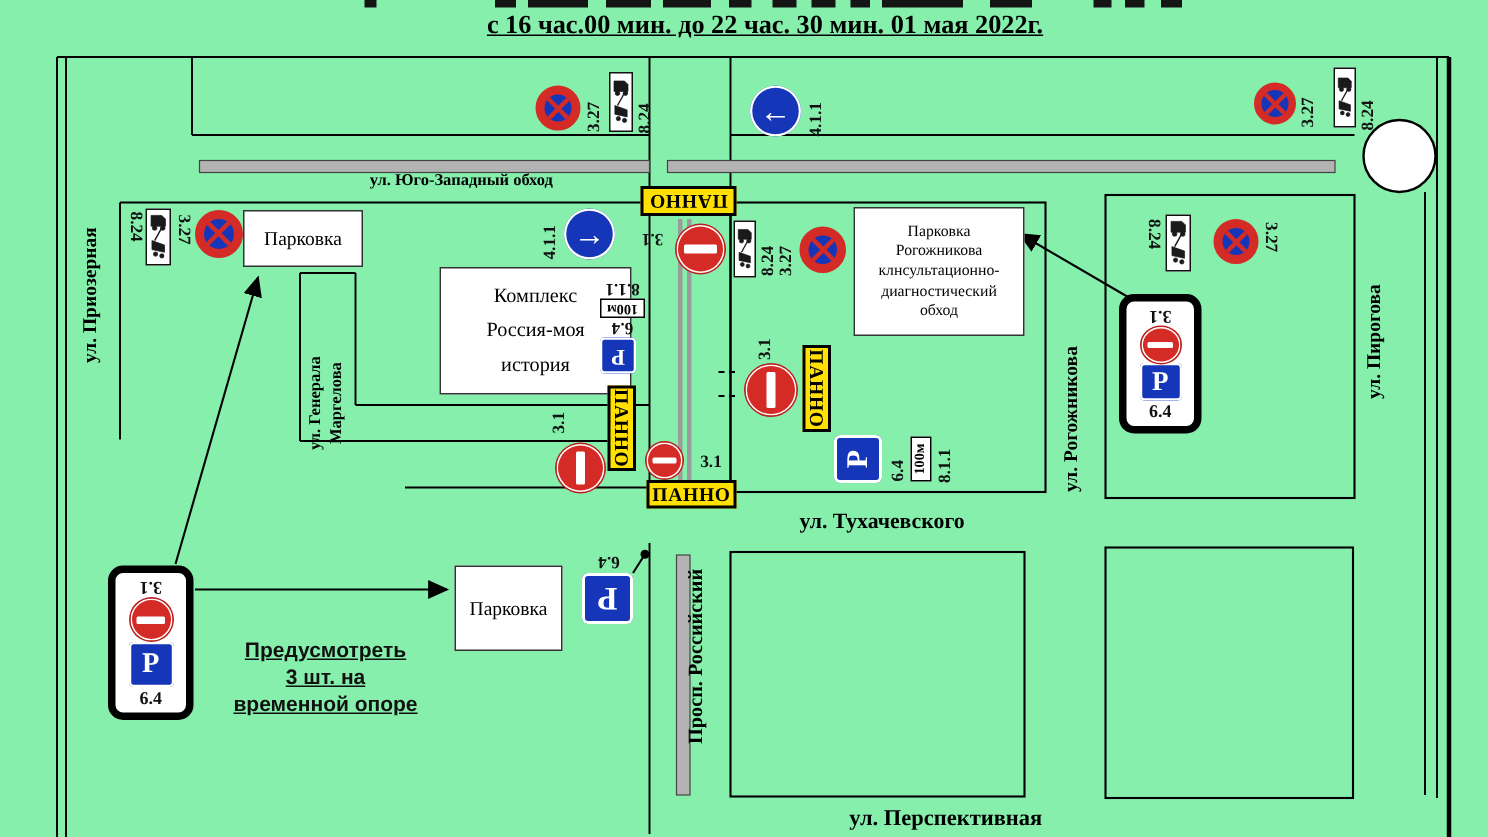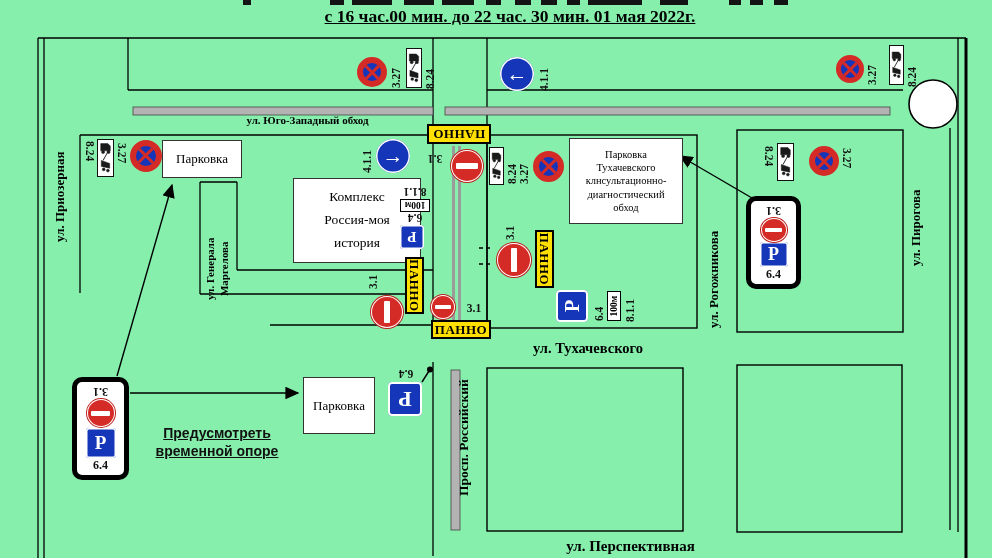--- a/index.html
+++ b/index.html
@@ -256,21 +256,21 @@
           <circle cx="8" cy="25.5" r="1.2"></circle>
         </g>
       </svg>
   </div>
   <div class="vup lbl fg" style="left:506px;top:184px;">8.24</div>
   <div class="vup lbl fg" style="left:518px;top:184px;">3.27</div>
   <div class="ns fg" style="left:533px;top:151px;width:31px;height:31px;border-width:6px;"></div>
 
   <div class="box fg" style="left:569px;top:138px;width:114px;height:86px;border-width:1px;font-size:10.5px;line-height:1.25;display:flex;flex-direction:column;align-items:center;justify-content:center;text-align:center;">
     <span>Парковка</span>
-    <span>Тухачевского</span>
+    <span>Рогожникова</span>
     <span>клнсультационно-</span>
     <span>диагностический</span>
     <span>обход</span>
   </div>
 
   <div class="box fg" style="left:293px;top:178px;width:128px;height:85px;font-size:13.5px;line-height:1.7;display:flex;flex-direction:column;align-items:center;justify-content:center;text-align:center;">
     <span>Комплекс</span>
     <span>Россия-моя</span>
     <span>история</span>
   </div>
@@ -337,20 +337,21 @@
     <span class="code r180i">3.1</span>
     <span class="ne rel" style="width:28px;height:28px;display:block;"></span>
     <span class="ps sm" style="width:30px;height:30px;font-size:19px;">
         <span>P</span>
       </span>
     <span class="code">6.4</span>
   </div>
 
   <div id="note" class="fg">
     <div>Предусмотреть</div>
+    <div>3 шт. на</div>
     <div>временной опоре</div>
   </div>
 
   <div class="box ctr ser fg" style="left:303px;top:377px;width:72px;height:57px;font-size:13px;">
     <span>Парковка</span>
   </div>
 
   <div class="r180 lbl fg ctr" style="left:392px;top:368px;width:28px;height:13px;">6.4</div>
   <div class="ps r180 fg" style="left:388px;top:382px;width:34px;height:34px;font-size:22px;">
     <span>P</span>

